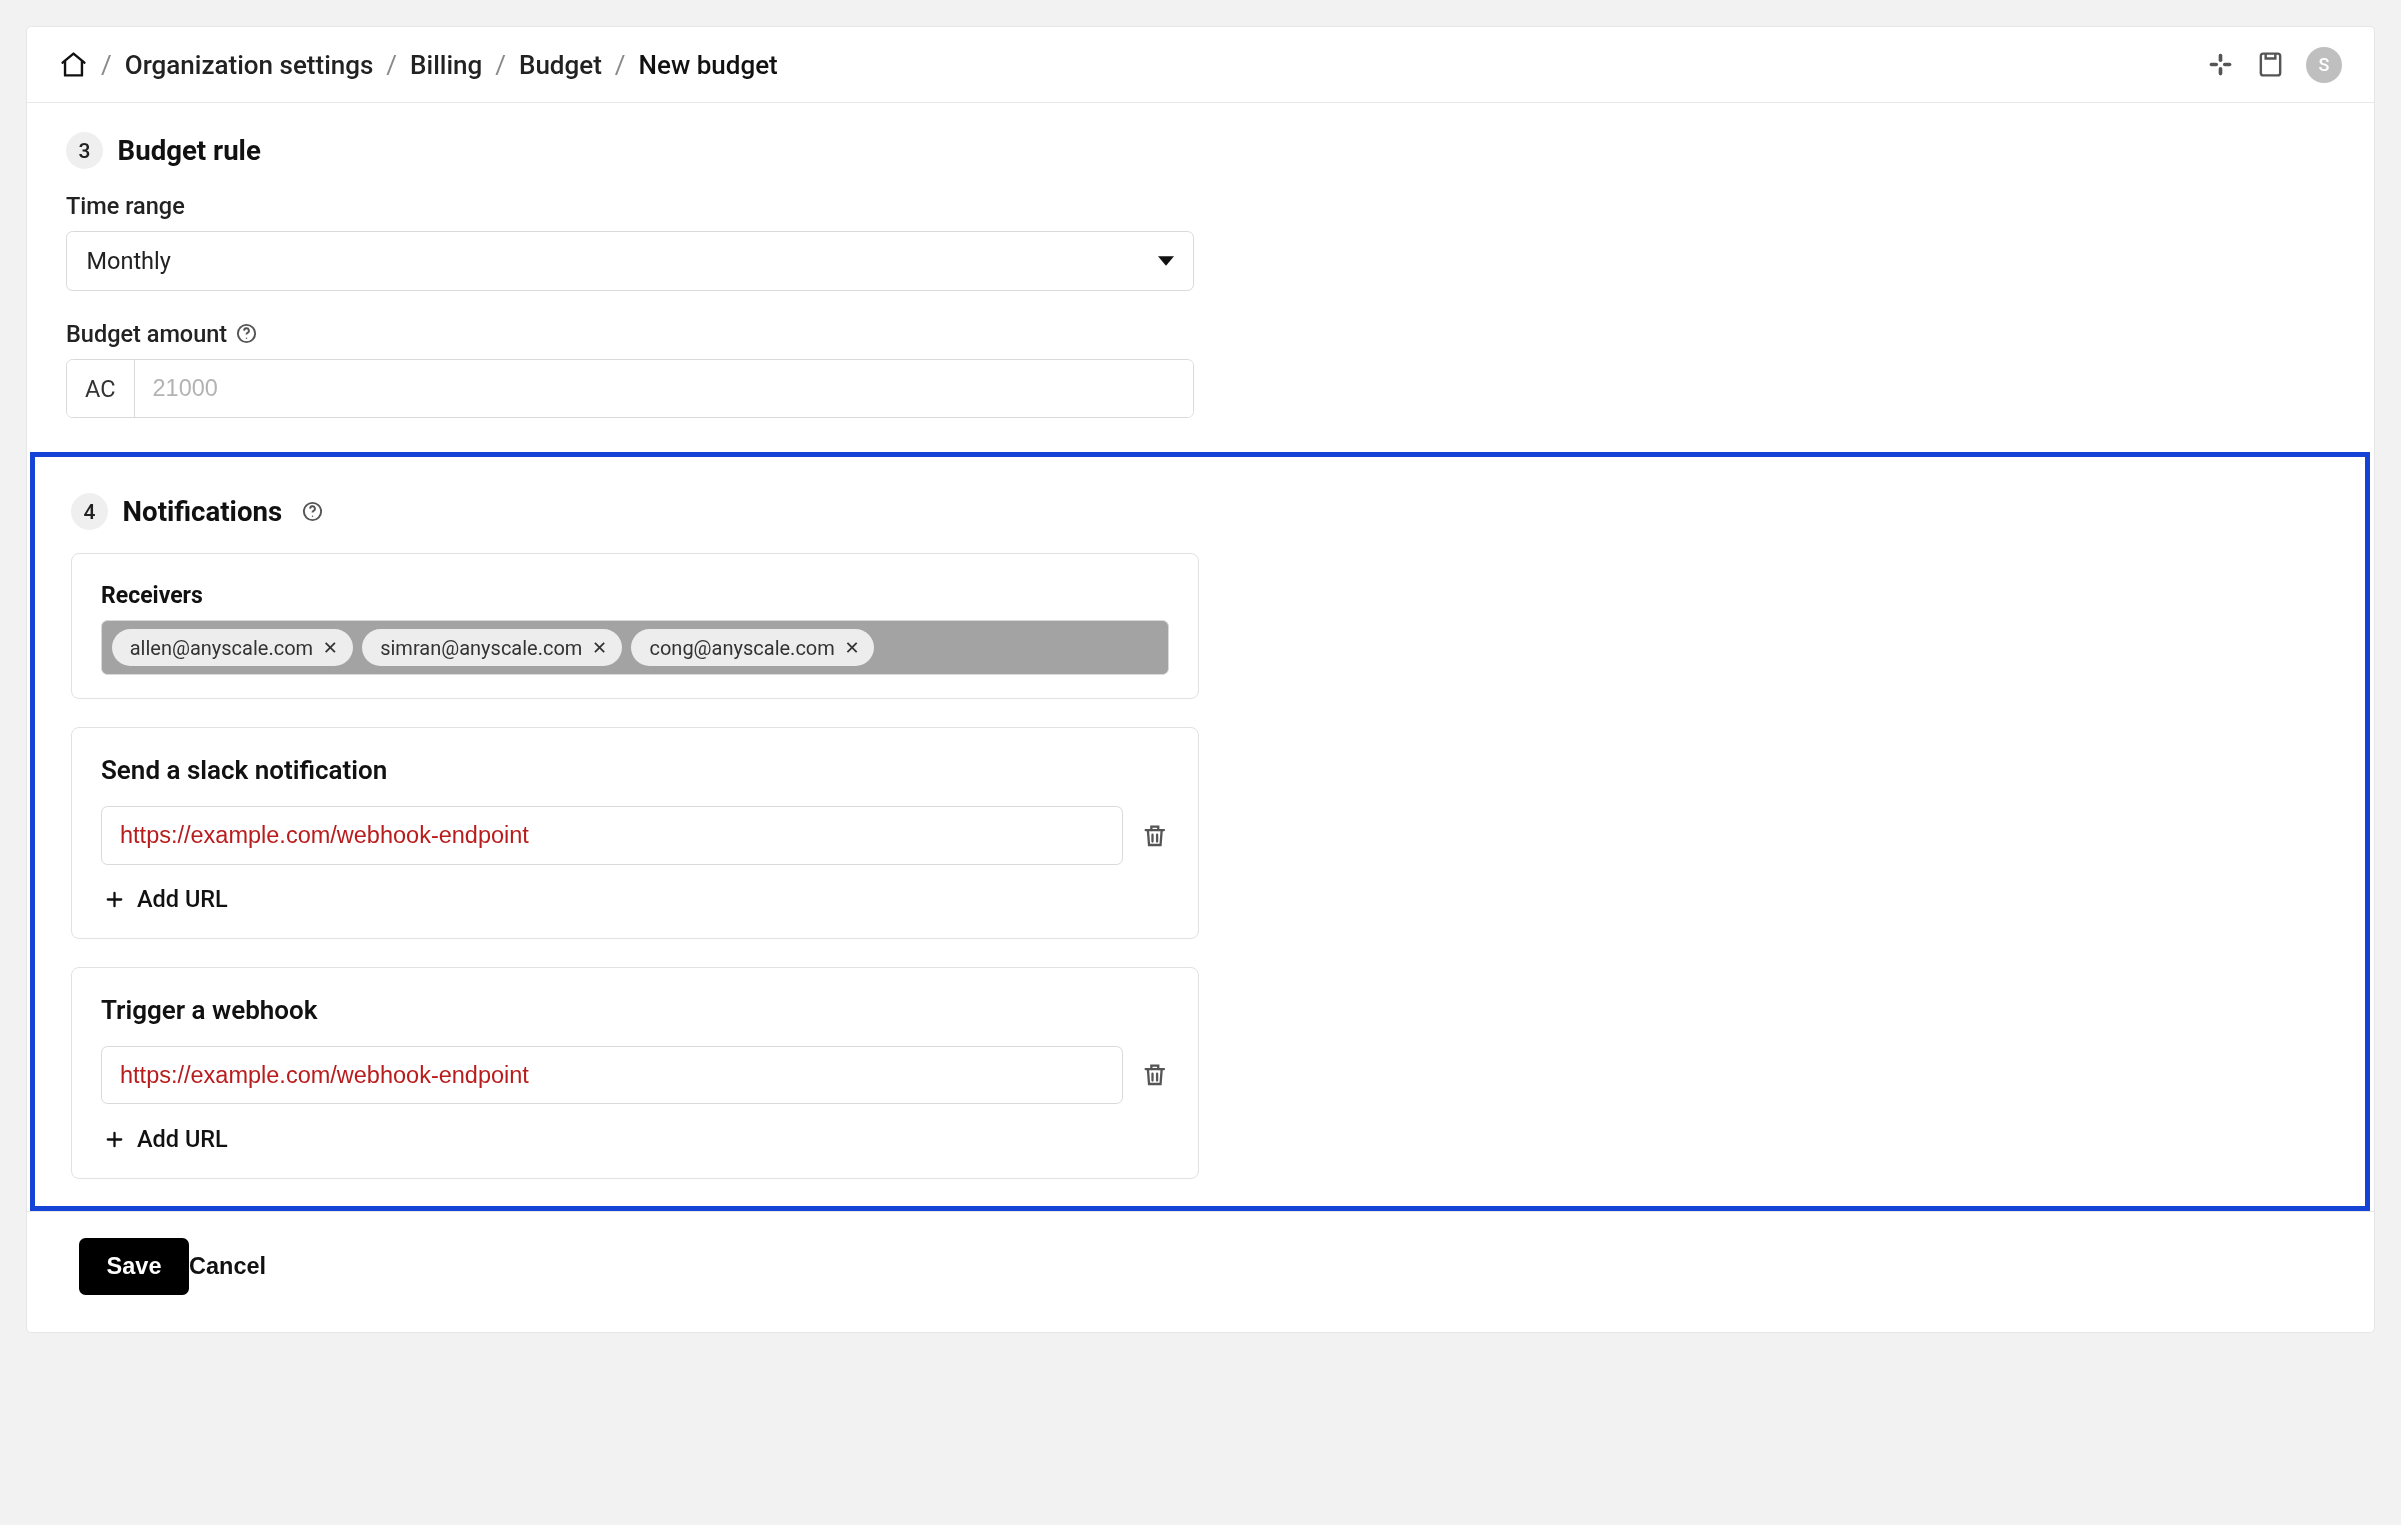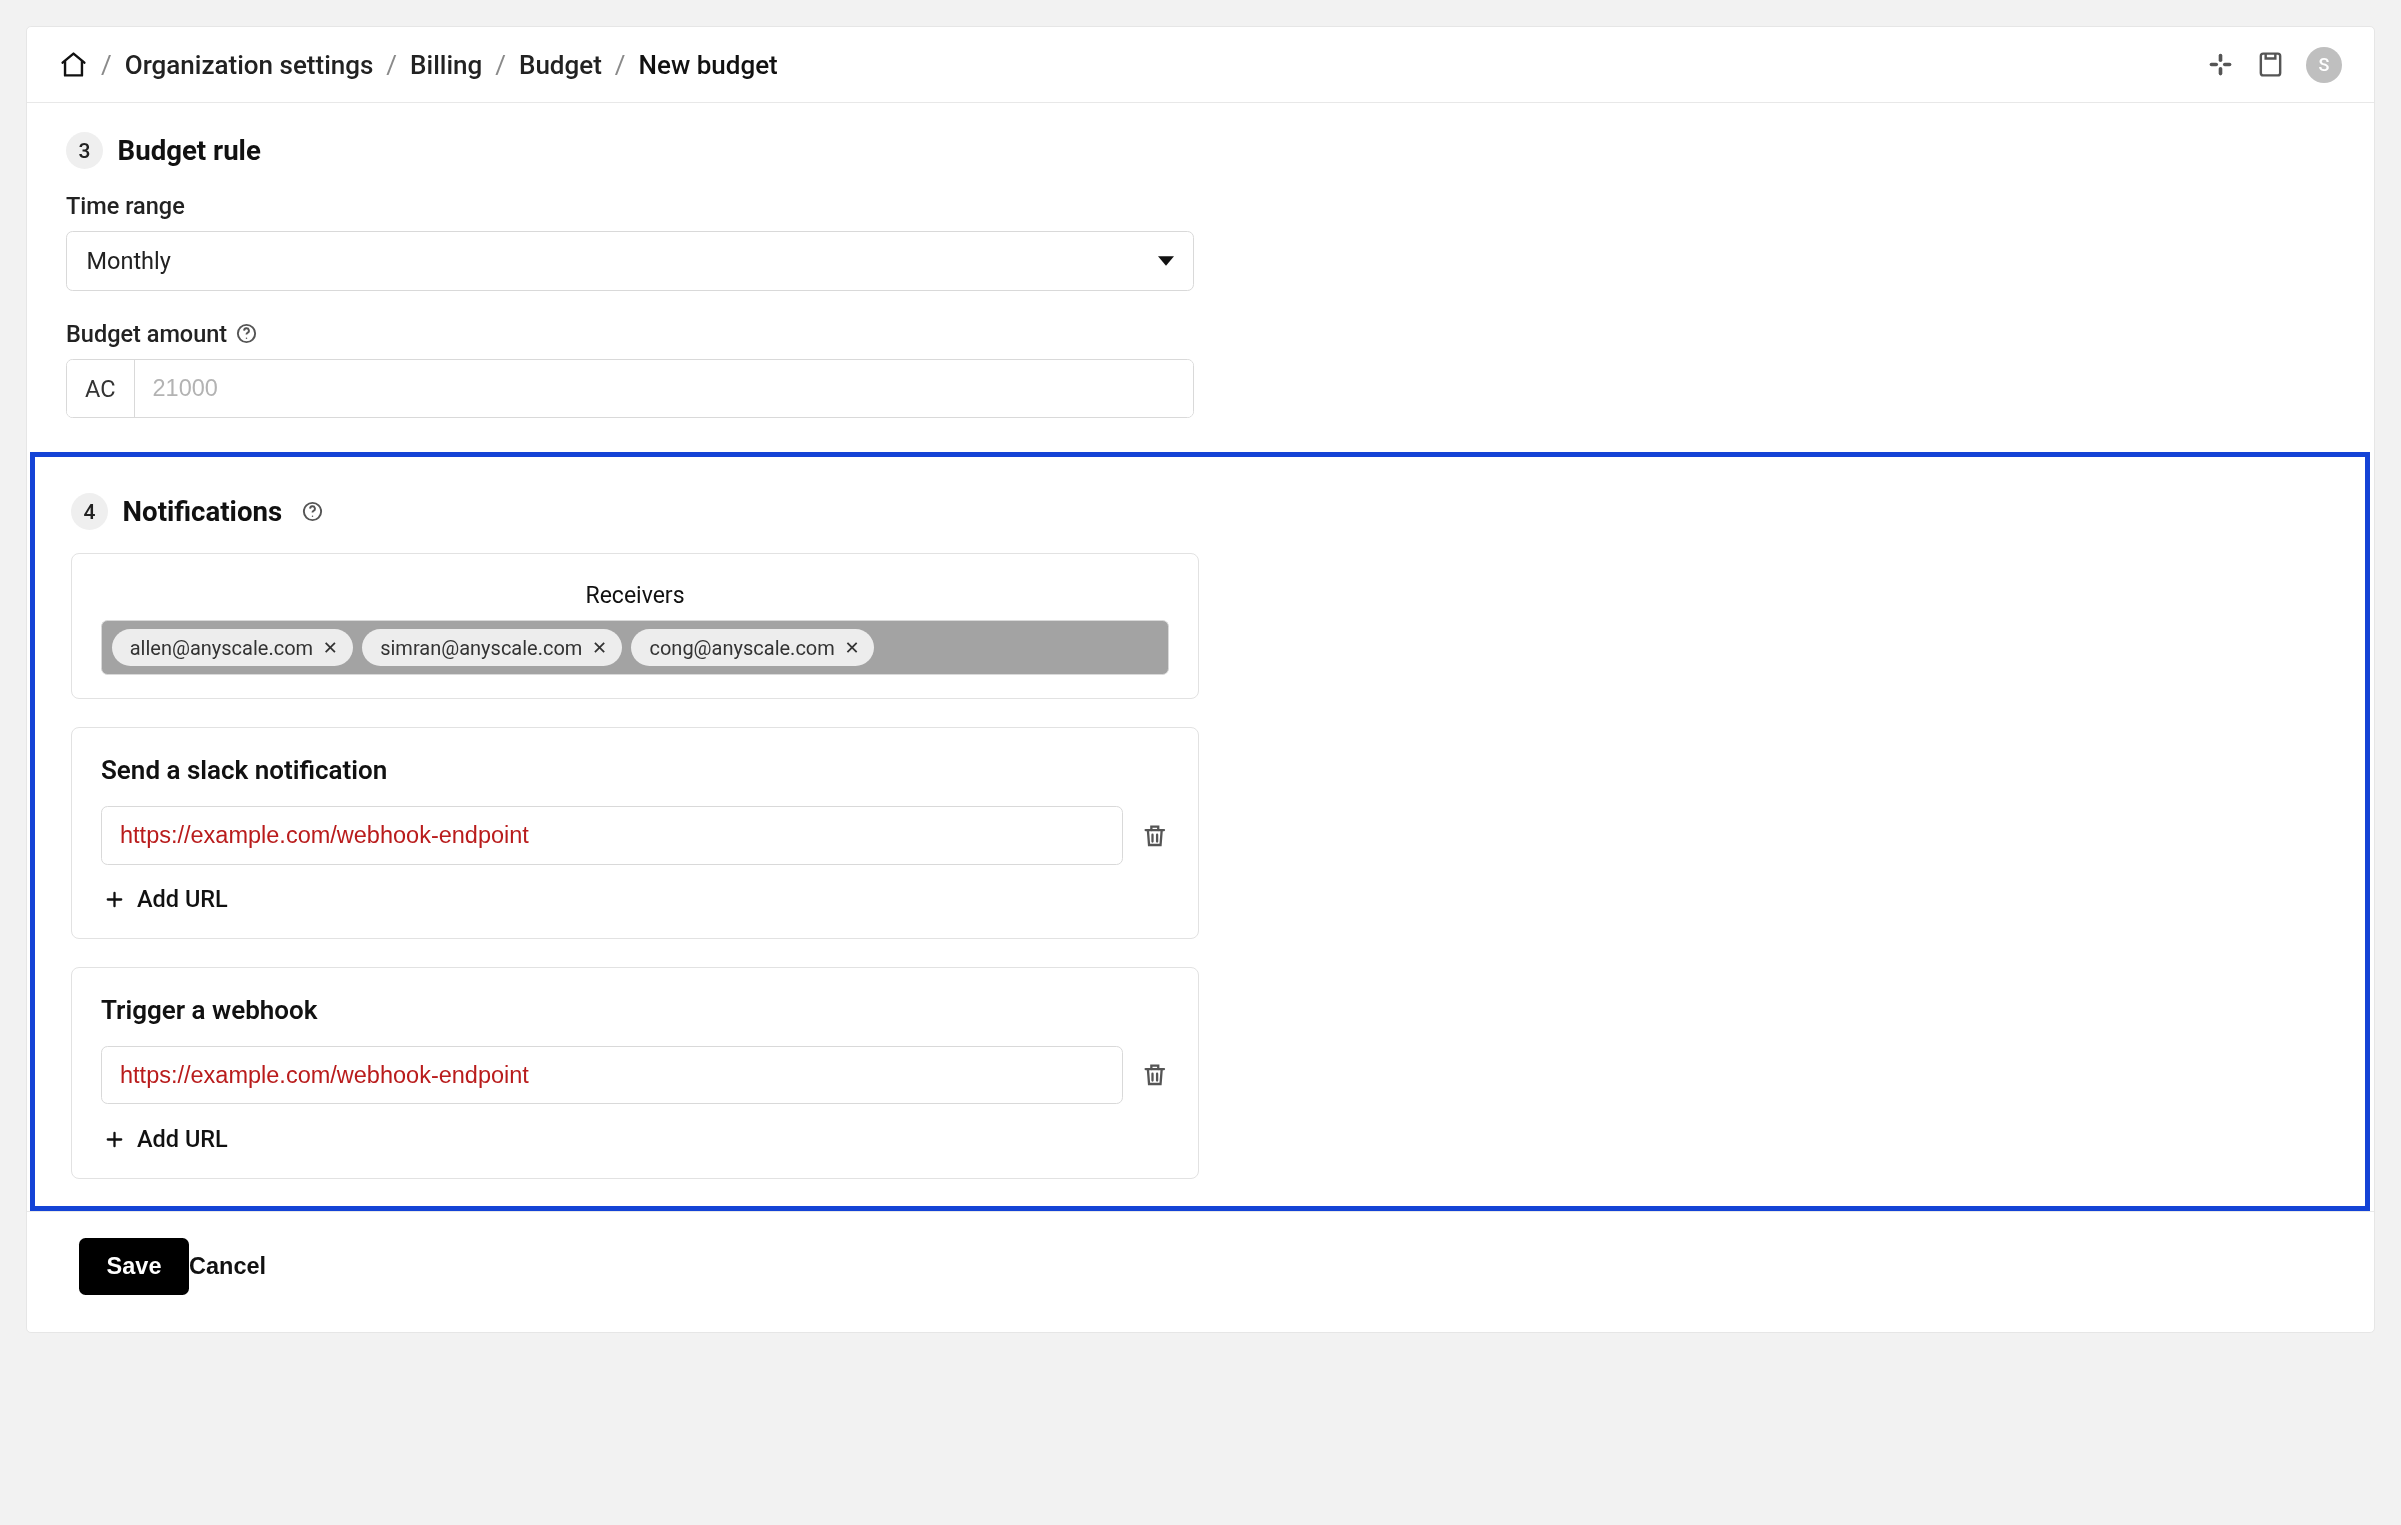--- a/index.html
+++ b/index.html
@@ -106,21 +106,21 @@
   .highlight-box .inner-col { width: 1128px; }
 
   .card {
     border:0.8px solid #e2e2e2; border-radius:8px;
     padding: 27.6px 29px 23px 29px;
     margin-bottom: 27.6px;
     background:#fff;
   }
   .card:last-child { margin-bottom: 0; }
   .card-title { font-size: 26px; font-weight:600; margin-bottom: 21px; }
-  .card-sublabel { font-size: 23px; font-weight:400; margin-bottom: 11.4px; text-align: center; }
+  .card-sublabel { font-size: 23px; font-weight:700; margin-bottom: 11.4px; }
 
   .chip-input {
     width:100%; border:0.8px solid #d9d9d9; border-radius:6.5px;
     padding: 8px 9.7px; display:flex; flex-wrap:wrap; gap:9.7px;
     background:#a3a3a3;
   }
   .chip {
     background:#ededed; border-radius: 810px;
     padding: 6.5px 14.6px 6.5px 18px;
     font-size: 20px; color:#333;

